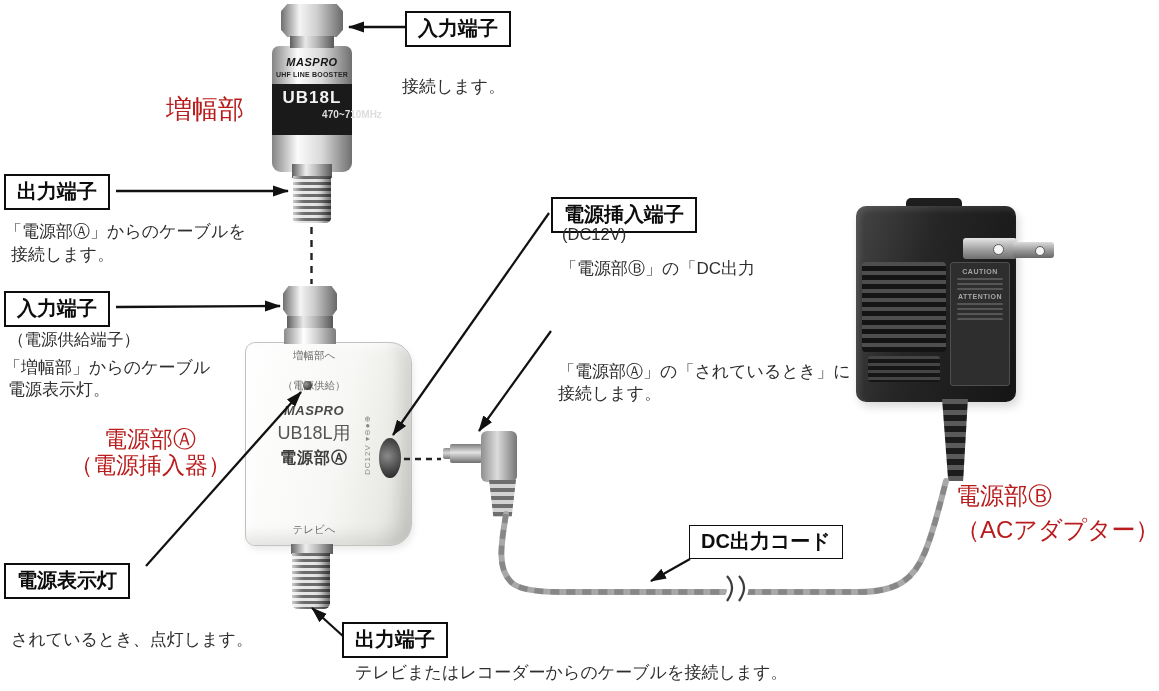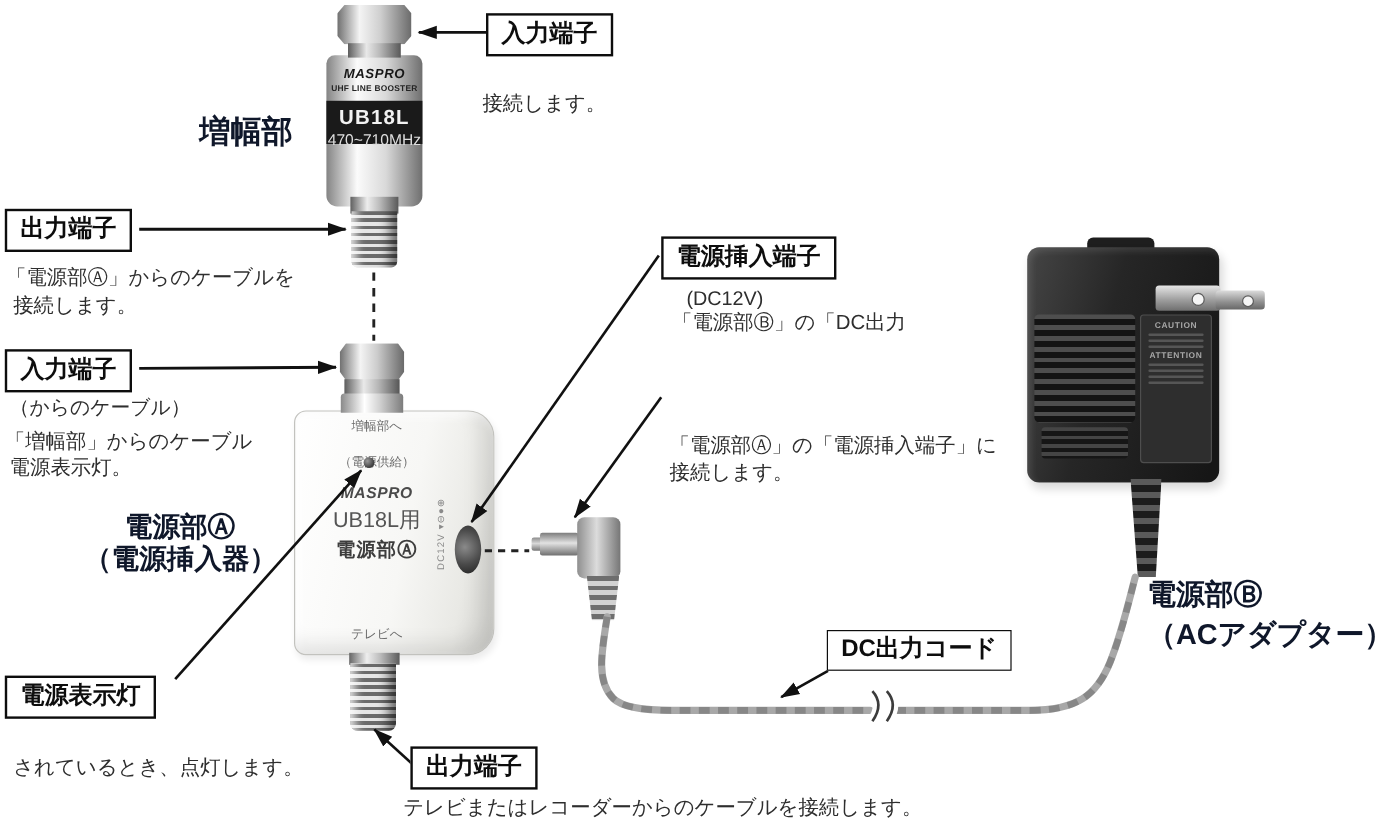--- a/index.html
+++ b/index.html
@@ -7,39 +7,39 @@
   .canvas{position:relative;width:1159px;height:691px;background:#fff;overflow:hidden;}
   .abs{position:absolute;}
   svg.overlay{position:absolute;left:0;top:0;width:1159px;height:691px;z-index:5;pointer-events:none;}
 
   
   .callout-box{position:absolute;z-index:10;background:#fff;border:2px solid #0d0d0d;
     padding:3px 11px 5px;font-size:20px;font-weight:bold;color:#0d0d0d;white-space:nowrap;line-height:24px;}
   .callout-box.thin{border-width:1.5px;}
   .desc{position:absolute;z-index:10;font-size:17px;line-height:21.5px;color:#2e2e2e;white-space:nowrap;}
   .subnote{position:absolute;z-index:10;font-size:16.5px;color:#2e2e2e;white-space:nowrap;}
-  .comp-name{position:absolute;z-index:10;font-weight:bold;color:#0f172a;white-space:nowrap;}
+  .comp-name{position:absolute;z-index:10;font-weight:normal;color:#b91c1c;white-space:nowrap;}
 
   
   .amp-nut{left:281px;top:4px;width:62px;height:33px;z-index:2;
     background:linear-gradient(90deg,#6f6f6f,#f4f4f4 30%,#cfcfcf 58%,#6a6a6a);
     clip-path:polygon(10% 0,90% 0,100% 22%,100% 78%,90% 100%,10% 100%,0 78%,0 22%);}
   .amp-collar{left:290px;top:36px;width:44px;height:12px;z-index:2;
     background:linear-gradient(90deg,#5d5d5d,#e8e8e8 35%,#b9b9b9 60%,#585858);}
   .amp-body{left:272px;top:46px;width:80px;height:126px;z-index:1;border-radius:7px 7px 9px 9px;
     background:linear-gradient(90deg,#848484,#fbfbfb 32%,#d9d9d9 62%,#6f6f6f);}
   .amp-brand{position:absolute;left:0;top:10px;width:100%;text-align:center;
     font-size:11px;font-weight:800;font-style:italic;color:#161616;letter-spacing:.5px;}
   .amp-line{position:absolute;left:0;top:25px;width:100%;text-align:center;
     font-size:7px;font-weight:bold;color:#242424;letter-spacing:.2px;white-space:nowrap;}
-  .amp-band{position:absolute;left:0;top:38px;width:100%;height:36px;background:#1a1a1a;}
+  .amp-band{position:absolute;left:0;top:38px;width:100%;height:51px;background:#1a1a1a;}
   .amp-model{position:absolute;left:0;top:4px;width:100%;text-align:center;
     font-size:17px;font-weight:bold;color:#f2f2f2;letter-spacing:1px;}
   .amp-range{position:absolute;left:0;top:25px;width:100%;text-align:center;
-    font-size:13px;font-weight:normal;color:#dedede;}
+    font-size:10px;font-weight:bold;color:#dedede;padding-left:40px;}
   .amp-neck{left:292px;top:164px;width:40px;height:14px;z-index:2;
     background:linear-gradient(90deg,#606060,#ededed 35%,#bdbdbd 60%,#595959);}
   .thread{background:repeating-linear-gradient(180deg,#6b6b6b 0 3px,#e6e6e6 3px 6px);
     box-shadow:inset 10px 0 8px -6px rgba(255,255,255,.8),inset -12px 0 10px -6px rgba(0,0,0,.55);}
   .amp-fconn{left:293px;top:176px;width:38px;height:47px;z-index:2;border-radius:0 0 5px 5px;}
 
   
   .ua-nut{left:283px;top:286px;width:54px;height:31px;z-index:2;
     background:linear-gradient(90deg,#6f6f6f,#f4f4f4 32%,#cccccc 58%,#686868);
     clip-path:polygon(10% 0,90% 0,100% 24%,100% 76%,90% 100%,10% 100%,0 76%,0 24%);}
@@ -203,32 +203,32 @@
   </div>
 
   <div class="callout-box" style="left:405px;top:11px;">入力端子</div>
   <div class="desc" style="left:402px;top:76px;">接続します。</div>
 
   <div class="callout-box" style="left:4px;top:174px;">出力端子</div>
   <div class="desc" style="left:5px;top:221px;">「電源部Ⓐ」からのケーブルを</div>
   <div class="desc" style="left:11px;top:244px;">接続します。</div>
 
   <div class="callout-box" style="left:4px;top:291px;">入力端子</div>
-  <div class="subnote" style="left:8px;top:329px;">（からのケーブル）</div>
+  <div class="subnote" style="left:8px;top:329px;">（電源供給端子）</div>
   <div class="desc" style="left:4px;top:357px;">「増幅部」からのケーブル</div>
   <div class="desc" style="left:8px;top:379px;">電源表示灯。</div>
 
   <div class="callout-box" style="left:4px;top:563px;">電源表示灯</div>
   <div class="desc" style="left:11px;top:629px;">されているとき、点灯します。</div>
 
   <div class="callout-box" style="left:342px;top:622px;">出力端子</div>
-  <div class="desc" style="left:336px;top:662px;text-align:right;">テレビまたはレコーダーからのケーブルを接続します。</div>
+  <div class="desc" style="left:355px;top:662px;text-align:right;">テレビまたはレコーダーからのケーブルを接続します。</div>
 
   <div class="callout-box" style="left:551px;top:197px;">電源挿入端子</div>
-  <div class="subnote" style="left:562px;top:240px;margin-left:10px;">(DC12V)</div>
+  <div class="subnote" style="left:562px;top:225px;">(DC12V)</div>
   <div class="desc" style="left:560px;top:258px;">「電源部Ⓑ」の「DC出力</div>
 
-  <div class="desc" style="left:558px;top:361px;">「電源部Ⓐ」の「電源挿入端子」に</div>
+  <div class="desc" style="left:558px;top:361px;">「電源部Ⓐ」の「されているとき」に</div>
   <div class="desc" style="left:558px;top:383px;">接続します。</div>
 
   <div class="callout-box thin" style="left:689px;top:525px;">DC出力コード</div>
 
 </div>
 
 </body></html>

